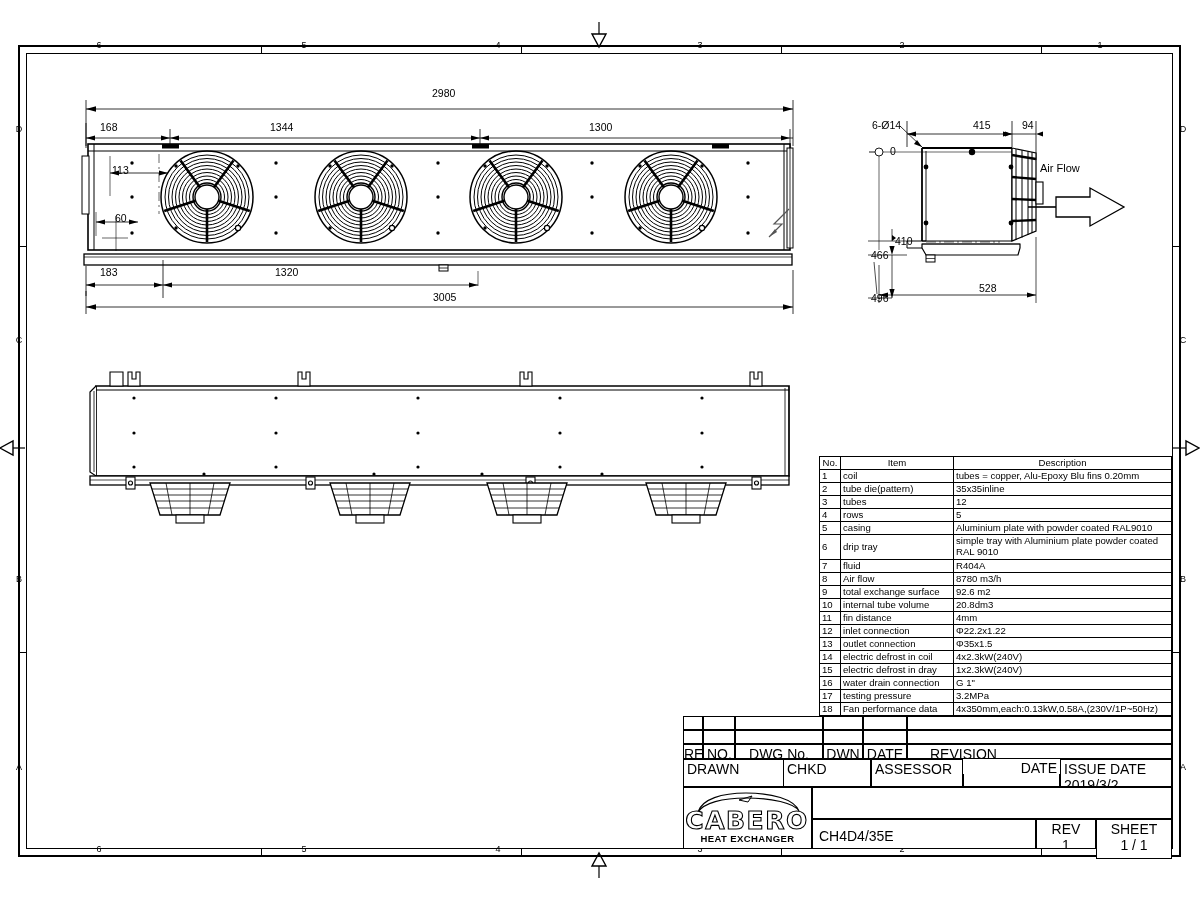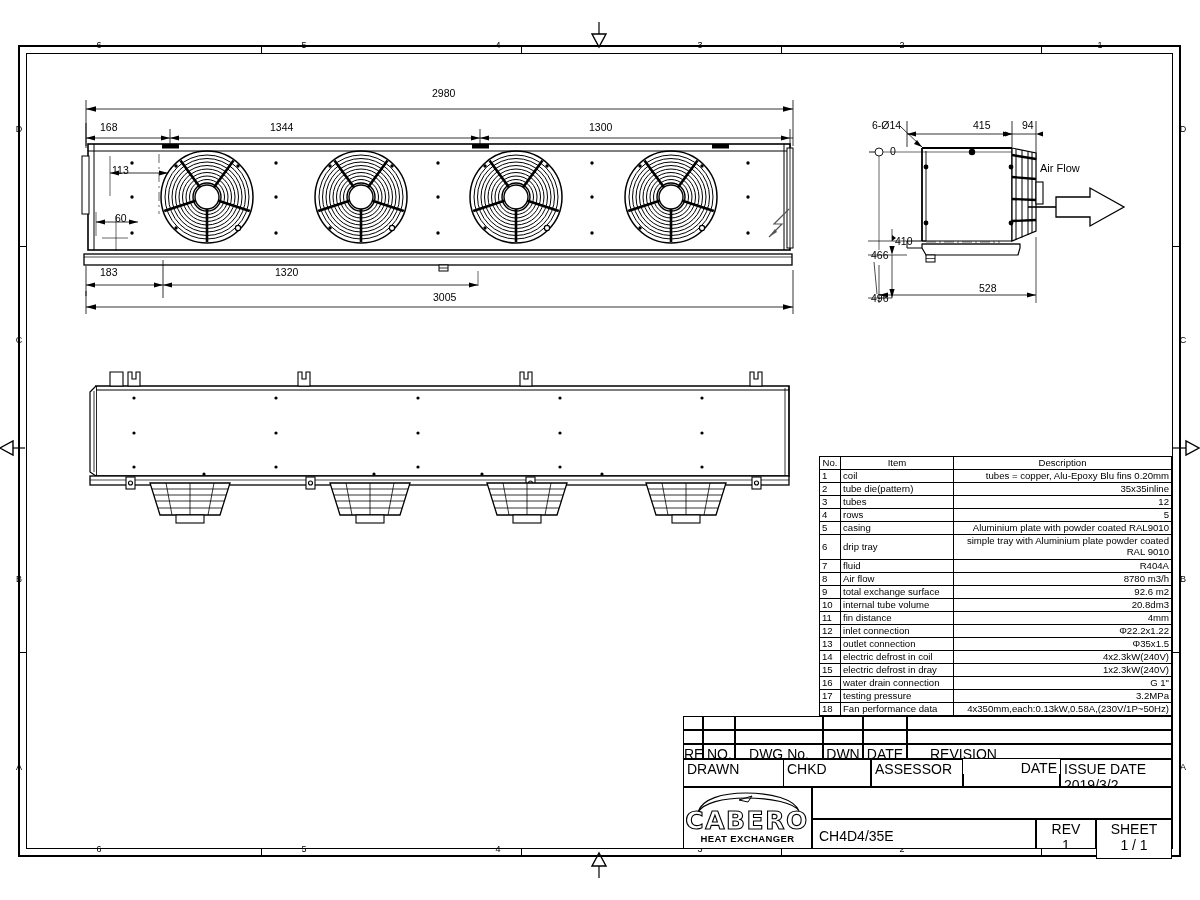--- a/index.html
+++ b/index.html
@@ -98,21 +98,21 @@
     border: 1px solid #000;
     padding: 0px 2px;
     height: 12px;
     vertical-align: middle;
     font-weight: normal;
     color: #000;
   }
   #spec-table th { text-align: center; }
   #spec-table td.c-no { width: 16px; text-align: left; padding-left: 2px; }
   #spec-table td.c-item { width: 108px; text-align: left; }
-  #spec-table td.c-desc { text-align: right; }
+  #spec-table td.c-desc { text-align: left; }
   #spec-table tr.tall td { height: 24px; }
 
   
   .tb {
     position: absolute;
     box-sizing: border-box;
     border: 1px solid #000;
     font-size: 14px;
     line-height: 1.15;
     color: #000;

